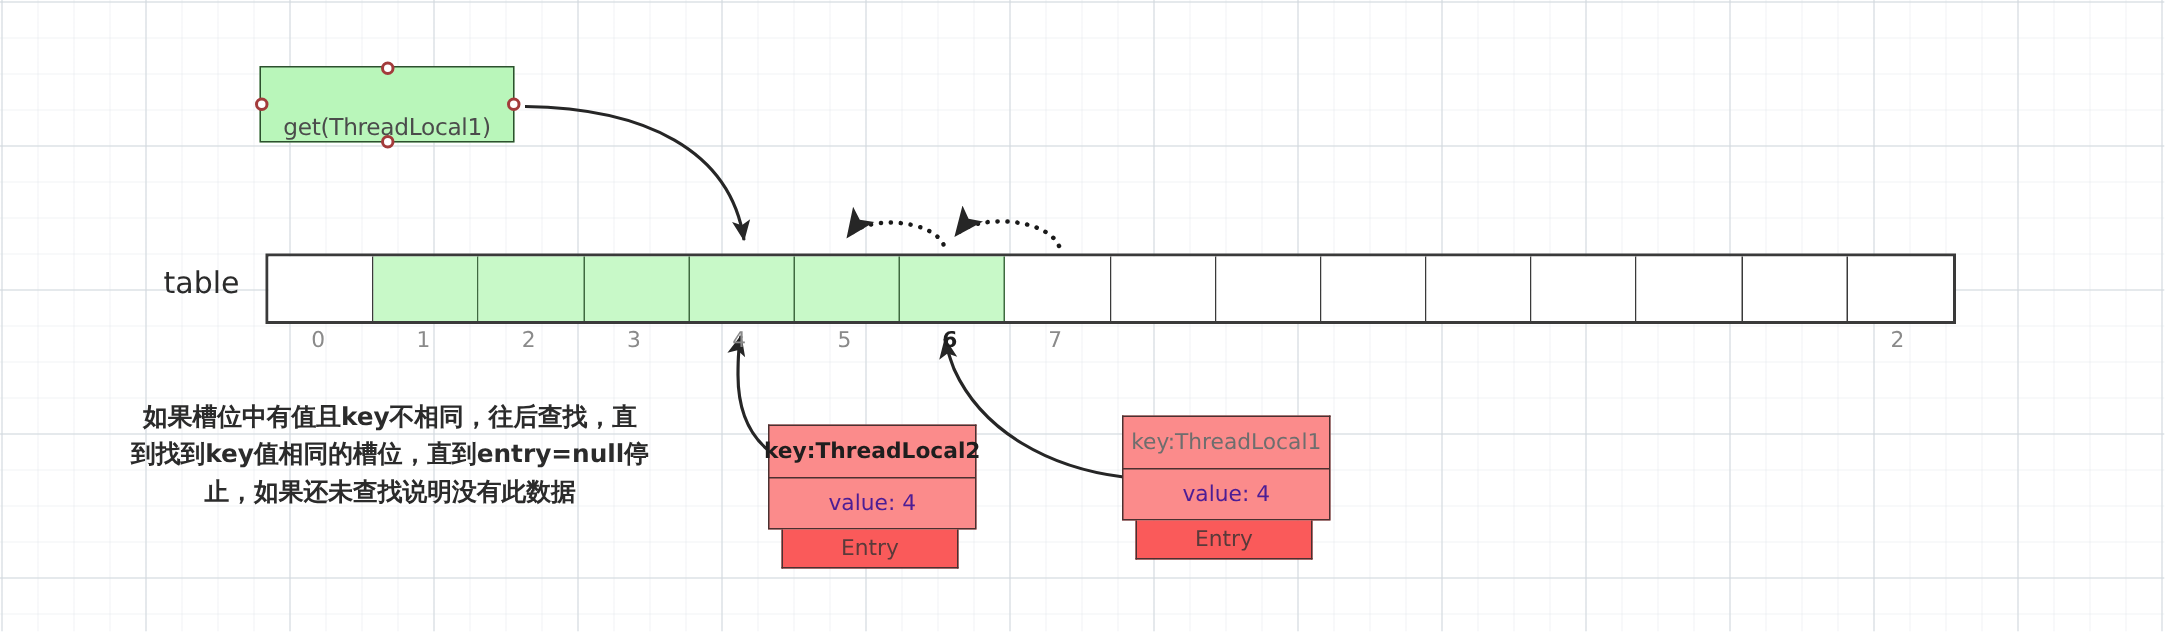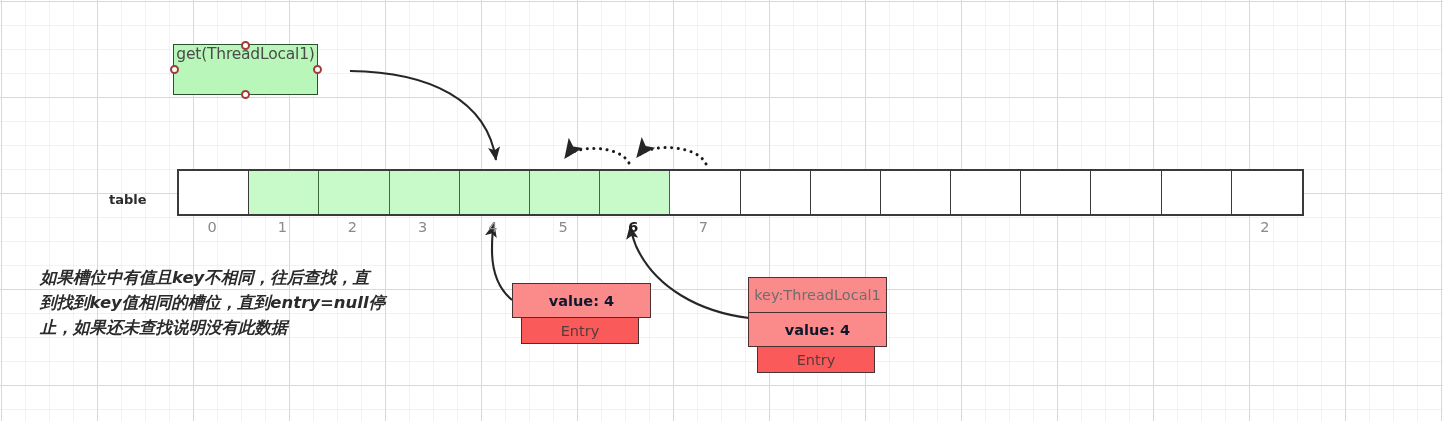--- a/index.html
+++ b/index.html
@@ -28,26 +28,26 @@
   #wires {
     position: absolute;
     left: 0; top: 0;
     width: 1443px; height: 421px;
     pointer-events: none;
   }
 
   
   #get-node {
     left: 173px; top: 44px;
-    width: 145px; height: 51px;
+    width: 170px; height: 51px;
     background: #b9f6ba;
     border: 1.6px solid #2d502e;
     box-sizing: border-box;
     display: flex;
-    align-items: flex-start;
+    align-items: flex-end;
     justify-content: center;
   }
   #get-node-label {
     font-size: 15.5px;
     color: #4b4b4b;
     font-family: "DejaVu Sans", sans-serif;
     letter-spacing: -0.2px;
     white-space: nowrap;
   }
   .port {
@@ -70,23 +70,23 @@
     text-align: center;
     font-size: 16.5px;
     font-weight: bold;
     line-height: 1.45;
     color: #333333;
     font-family: "DejaVu Sans", sans-serif;
   }
 
   
   #table-label {
-    left: 109px; top: 192px;
-    font-size: 13px;
-    font-weight: bold;
+    left: 109px; top: 176px;
+    font-size: 20px;
+    font-weight: normal;
     color: #2b2b2b;
     font-family: "DejaVu Sans", sans-serif;
   }
 
   
   #table-row {
     left: 177px; top: 169px;
     height: 47px;
     display: flex;
     border: 2px solid #3a3a3a;
@@ -113,45 +113,45 @@
     font-size: 14.5px;
     color: #8a8a8a;
     font-family: "DejaVu Sans", sans-serif;
   }
   .idx.emph { color: #1e1e1e; font-weight: bold; }
 
   
   #note {
     left: 40px; top: 266px;
     width: 440px;
+    text-align: center;
     font-size: 16.5px;
     font-weight: bold;
     line-height: 1.5;
     color: #2b2b2b;
     font-family: "DejaVu Sans", sans-serif;
-    font-style: italic;
   }
 
   
   .entry-card { width: 139px; }
   .entry-row {
     height: 35px;
     box-sizing: border-box;
     border: 1.6px solid #4a3030;
     background: #fb8b8b;
     display: flex;
     align-items: center;
     justify-content: center;
     font-size: 14.5px;
     font-family: "DejaVu Sans", sans-serif;
   }
   .entry-row.key   { border-bottom: none; }
   .entry-row.key .txt   { font-weight: bold; color: #1e1e1e; }
   .entry-row.key.muted .txt { font-weight: normal; color: #6e6e6e; }
-  .entry-row.value .txt { font-weight: bold; color: #0f172a; }
+  .entry-row.value .txt { font-weight: normal; color: #4c1d95; }
   .entry-foot {
     margin-left: 9px;
     width: 118px;
     height: 26px;
     box-sizing: border-box;
     border: 1.6px solid #4a3030;
     border-top: none;
     background: #fa5a5a;
     display: flex;
     align-items: center;
@@ -236,20 +236,23 @@
     <div class="idx"></div>
     <div class="idx"></div>
     <div class="idx">2</div>
   </div>
 
   <div class="abs" id="note" style="white-space:pre-line;">如果槽位中有值且key不相同，往后查找，直
 到找到key值相同的槽位，直到entry=null停
 止，如果还未查找说明没有此数据</div>
 
   <div class="abs entry-card" id="entry-left">
+    <div class="entry-row key">
+      <span class="txt">key:ThreadLocal2</span>
+    </div>
     <div class="entry-row value">
       <span class="txt">value: 4</span>
     </div>
     <div class="entry-foot">Entry</div>
   </div>
 
   <div class="abs entry-card" id="entry-right">
     <div class="entry-row key muted">
       <span class="txt">key:ThreadLocal1</span>
     </div>

